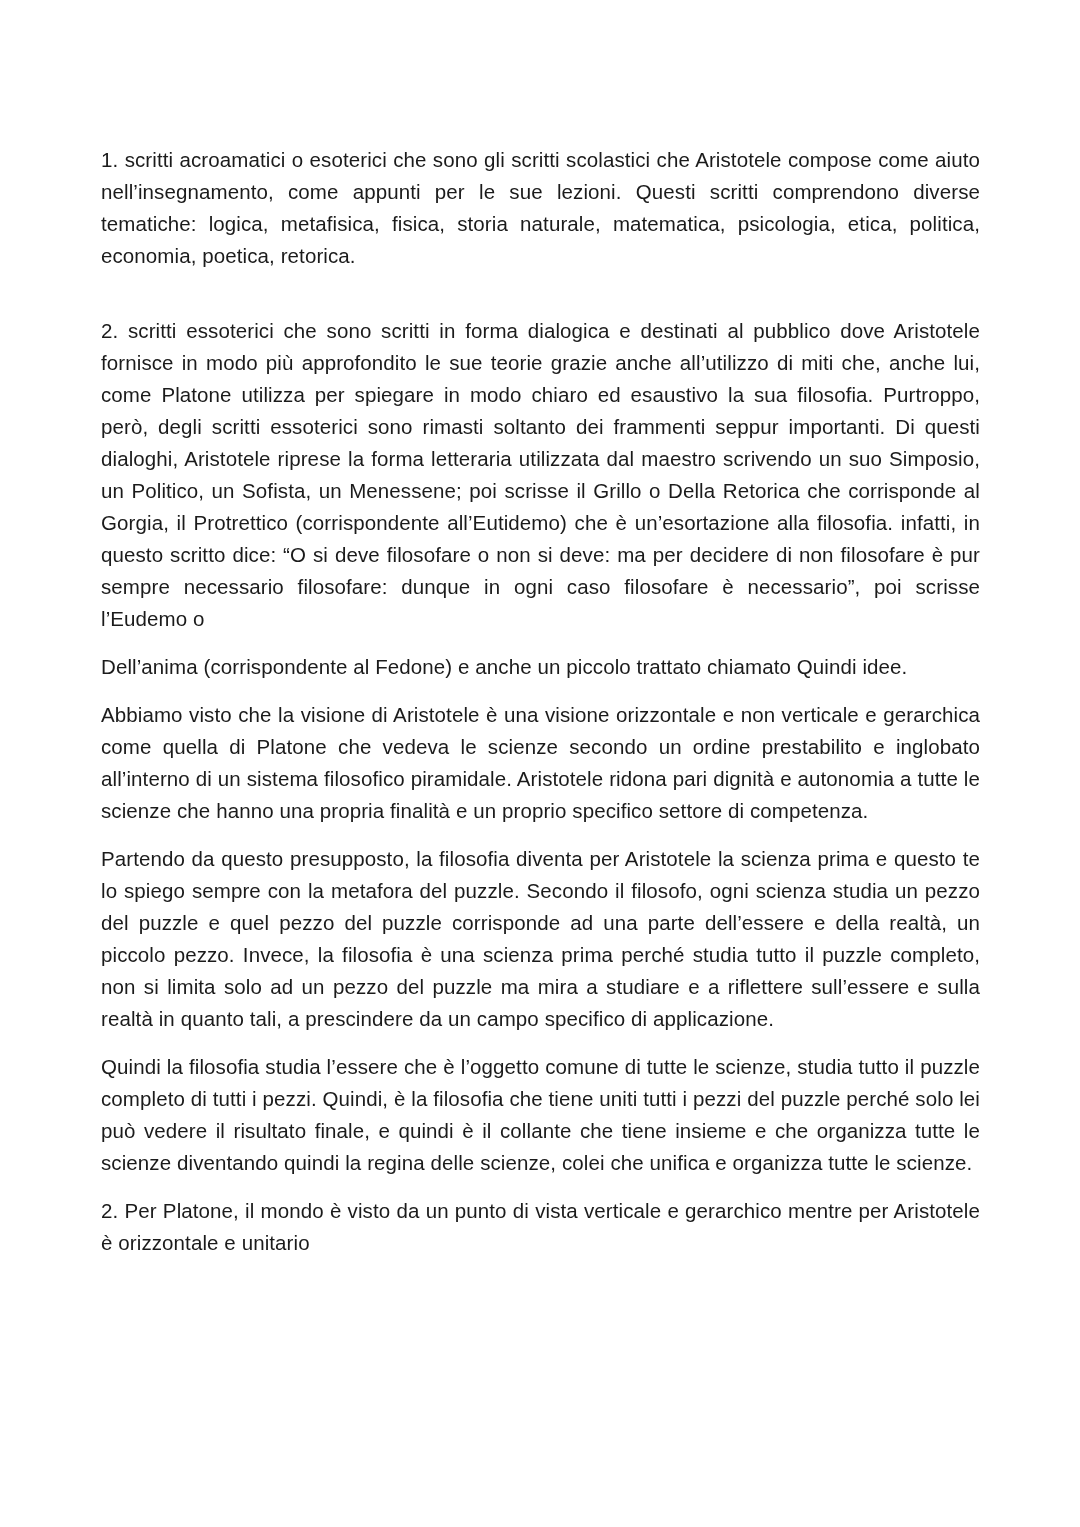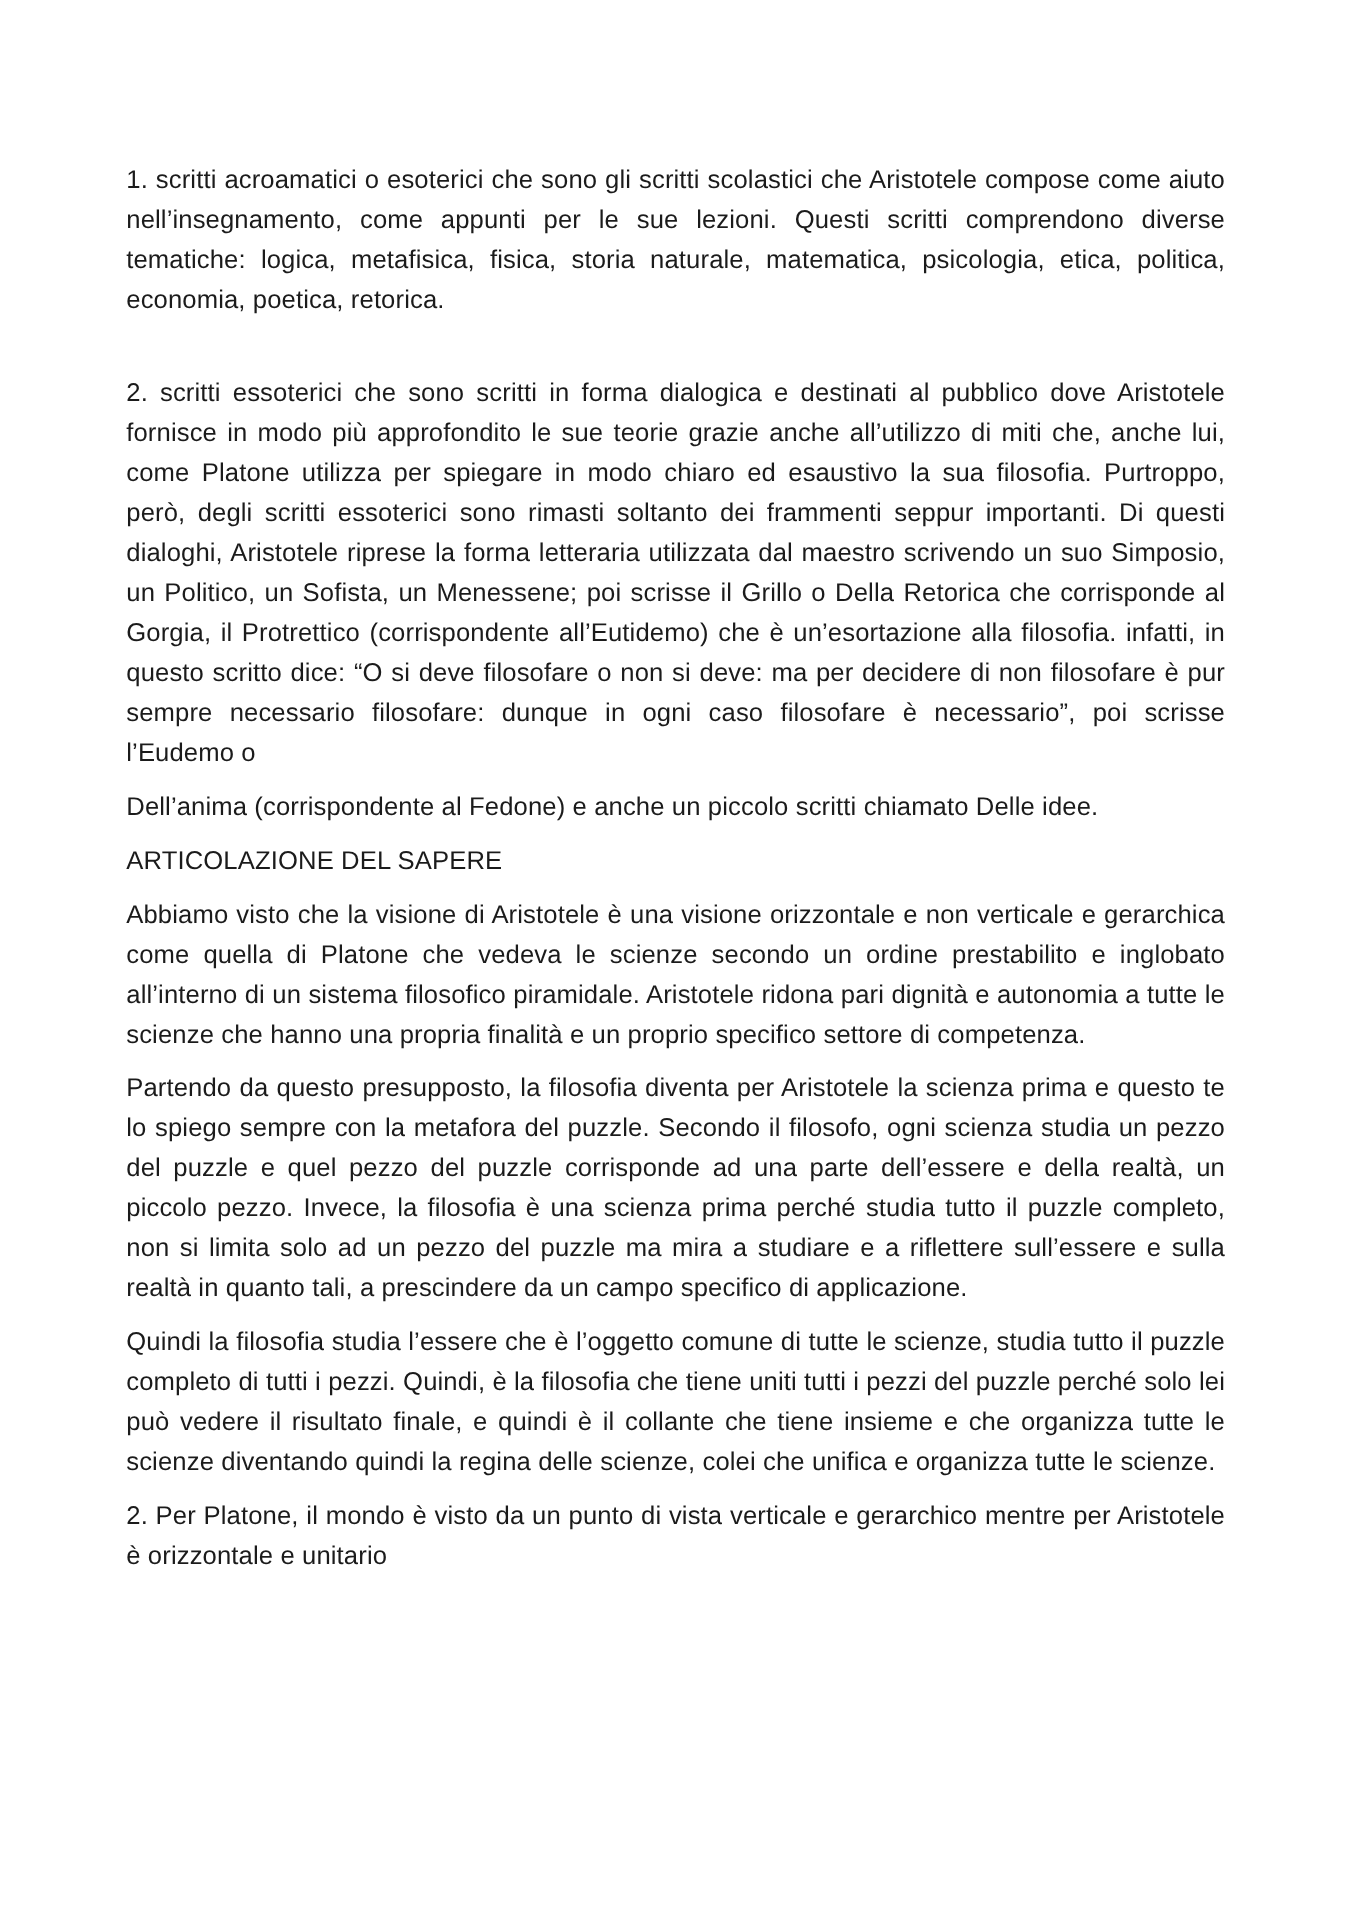--- a/index.html
+++ b/index.html
@@ -11,21 +11,21 @@
     position: relative;
     width: 1080px;
     height: 1527px;
     background: #ffffff;
     box-sizing: border-box;
     padding: 128px 100px 0 101px;
     overflow: hidden;
     font-family: "Liberation Sans", sans-serif;
   }
   .doc p {
-    margin: 0 0 11px 0;
+    margin: 16px 0 11px 0;
     font-size: 20.5px;
     line-height: 32px;
     color: #1b1b1b;
     text-align: justify;
     letter-spacing: 0.1px;
   }
   .doc p.gap-after {
     margin-bottom: 43px;
   }
   .doc p.heading {
@@ -37,23 +37,22 @@
 </style>
 </head>
 <body>
 
 <div class="page">
   <div class="doc">
     <p class="gap-after">1. scritti acroamatici o esoterici che sono gli scritti scolastici che Aristotele compose come aiuto nell’insegnamento, come appunti per le sue lezioni. Questi scritti comprendono diverse tematiche: logica, metafisica, fisica, storia naturale, matematica, psicologia, etica, politica, economia, poetica, retorica.</p>
 
     <p>2. scritti essoterici che sono scritti in forma dialogica e destinati al pubblico dove Aristotele fornisce in modo più approfondito le sue teorie grazie anche all’utilizzo di miti che, anche lui, come Platone utilizza per spiegare in modo chiaro ed esaustivo la sua filosofia. Purtroppo, però, degli scritti essoterici sono rimasti soltanto dei frammenti seppur importanti. Di questi dialoghi, Aristotele riprese la forma letteraria utilizzata dal maestro scrivendo un suo Simposio, un Politico, un Sofista, un Menessene; poi scrisse il Grillo o Della Retorica che corrisponde al Gorgia, il Protrettico (corrispondente all’Eutidemo) che è un’esortazione alla filosofia. infatti, in questo scritto dice: “O si deve filosofare o non si deve: ma per decidere di non filosofare è pur sempre necessario filosofare: dunque in ogni caso filosofare è necessario”, poi scrisse l’Eudemo o</p>
 
-    <p class="single-line">Dell’anima (corrispondente al Fedone) e anche un piccolo scritti chiamato Delle idee.</p>
+    <p class="single-line">Dell’anima (corrispondente al Fedone) e anche un piccolo trattato chiamato Quindi idee.</p>
 
-    <p class="heading">ARTICOLAZIONE DEL SAPERE</p>
 
     <p>Abbiamo visto che la visione di Aristotele è una visione orizzontale e non verticale e gerarchica come quella di Platone che vedeva le scienze secondo un ordine prestabilito e inglobato all’interno di un sistema filosofico piramidale. Aristotele ridona pari dignità e autonomia a tutte le scienze che hanno una propria finalità e un proprio specifico settore di competenza.</p>
 
     <p>Partendo da questo presupposto, la filosofia diventa per Aristotele la scienza prima e questo te lo spiego sempre con la metafora del puzzle. Secondo il filosofo, ogni scienza studia un pezzo del puzzle e quel pezzo del puzzle corrisponde ad una parte dell’essere e della realtà, un piccolo pezzo. Invece, la filosofia è una scienza prima perché studia tutto il puzzle completo, non si limita solo ad un pezzo del puzzle ma mira a studiare e a riflettere sull’essere e sulla realtà in quanto tali, a prescindere da un campo specifico di applicazione.</p>
 
     <p>Quindi la filosofia studia l’essere che è l’oggetto comune di tutte le scienze, studia tutto il puzzle completo di tutti i pezzi. Quindi, è la filosofia che tiene uniti tutti i pezzi del puzzle perché solo lei può vedere il risultato finale, e quindi è il collante che tiene insieme e che organizza tutte le scienze diventando quindi la regina delle scienze, colei che unifica e organizza tutte le scienze.</p>
 
 
 
     <p>2. Per Platone, il mondo è visto da un punto di vista verticale e gerarchico mentre per Aristotele è orizzontale e unitario</p>

